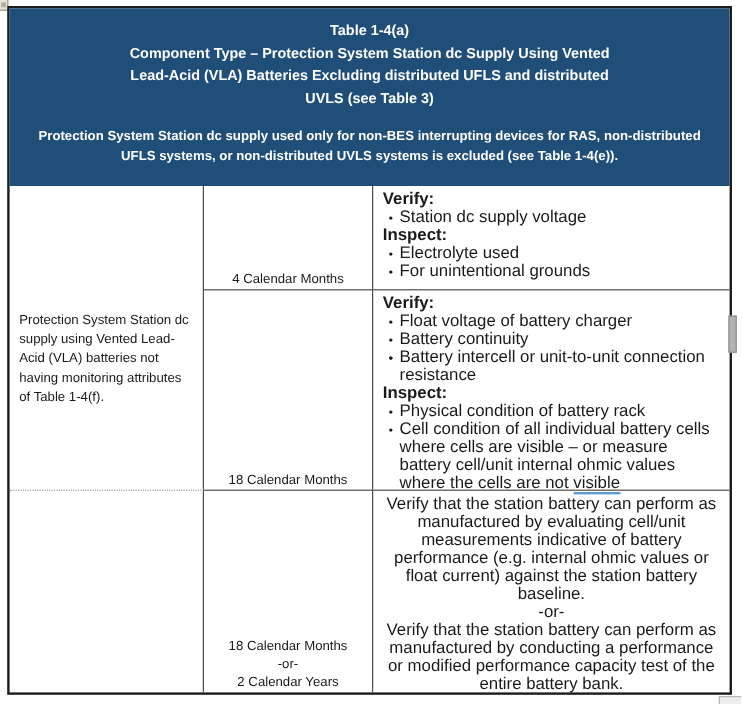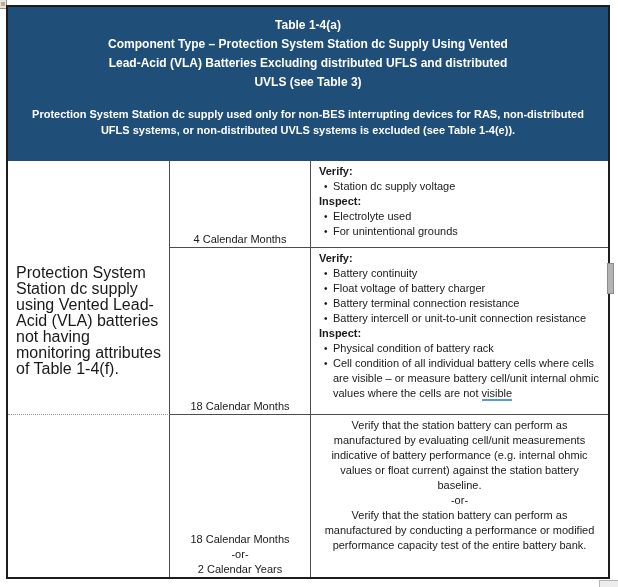--- a/index.html
+++ b/index.html
@@ -48,35 +48,35 @@
 
   
   .grid {
     flex:1; display:grid;
     grid-template-columns:162px 141px 1fr;
     grid-template-rows:86px 167px 1fr;
   }
   .cellA {
     grid-column:1; grid-row:1 / span 2;
     border-right:1px solid #4d4d4d;
-    font-size:16px; line-height:16px;
+    font-size:11px; line-height:16px;
     padding:104px 6px 0 8px;
   }
   .cellA3 {
     grid-column:1; grid-row:3;
     border-right:1px solid #4d4d4d; border-top:1px dotted #9a9a9a;
   }
   .iv {
     grid-column:2; border-right:1px solid #4d4d4d;
     font-size:11px; line-height:15px; text-align:center;
     display:flex; flex-direction:column; align-items:center; justify-content:flex-end;
   }
   .iv.r2, .iv.r3, .act.r2, .act.r3 { border-top:1px solid #4d4d4d; }
   .act {
-    grid-column:3; font-size:11px; line-height:15px;
+    grid-column:3; font-size:14px; line-height:15px;
     padding:3px 8px 0 8px;
   }
   .act .hd { font-weight:bold; }
   .bullet-line { position:relative; padding-left:14px; }
   .bul { position:absolute; left:5px; top:0; }
   .bul:before { content:"•"; font-size:10px; }
   .uword { border-bottom:2px solid #5B9BD5; }
   .para { margin:0; }
 
   
@@ -122,23 +122,23 @@
         <div class="hd">Inspect:</div>
         <div class="bullet-line"><span class="bul"></span><span>Electrolyte used</span></div>
         <div class="bullet-line"><span class="bul"></span><span>For unintentional grounds</span></div>
       </div>
 
       <div class="iv r2" style="grid-row:2;">
         <span>18 Calendar Months</span>
       </div>
       <div class="act r2" style="grid-row:2;">
         <div class="hd">Verify:</div>
+        <div class="bullet-line"><span class="bul"></span><span>Float voltage of battery charger</span></div>
         <div class="bullet-line"><span class="bul"></span><span>Battery continuity</span></div>
-        <div class="bullet-line"><span class="bul"></span><span>Float voltage of battery charger</span></div>
-        <div class="bullet-line"><span class="bul"></span><span>Battery terminal connection resistance</span></div>
+        <div class="bullet-line"><span class="bul"></span></div>
         <div class="bullet-line"><span class="bul"></span><span>Battery intercell or unit-to-unit connection resistance</span></div>
         <div class="hd">Inspect:</div>
         <div class="bullet-line"><span class="bul"></span><span>Physical condition of battery rack</span></div>
         <div class="bullet-line"><span class="bul"></span><span>Cell condition of all individual battery cells where cells are visible – or measure battery cell/unit internal ohmic values where the cells are not </span><span class="uword">visible</span></div>
       </div>
 
       <div class="iv r3" style="grid-row:3;">
         <span>18 Calendar Months</span>
         <span>-or-</span>
         <span>2 Calendar Years</span>

